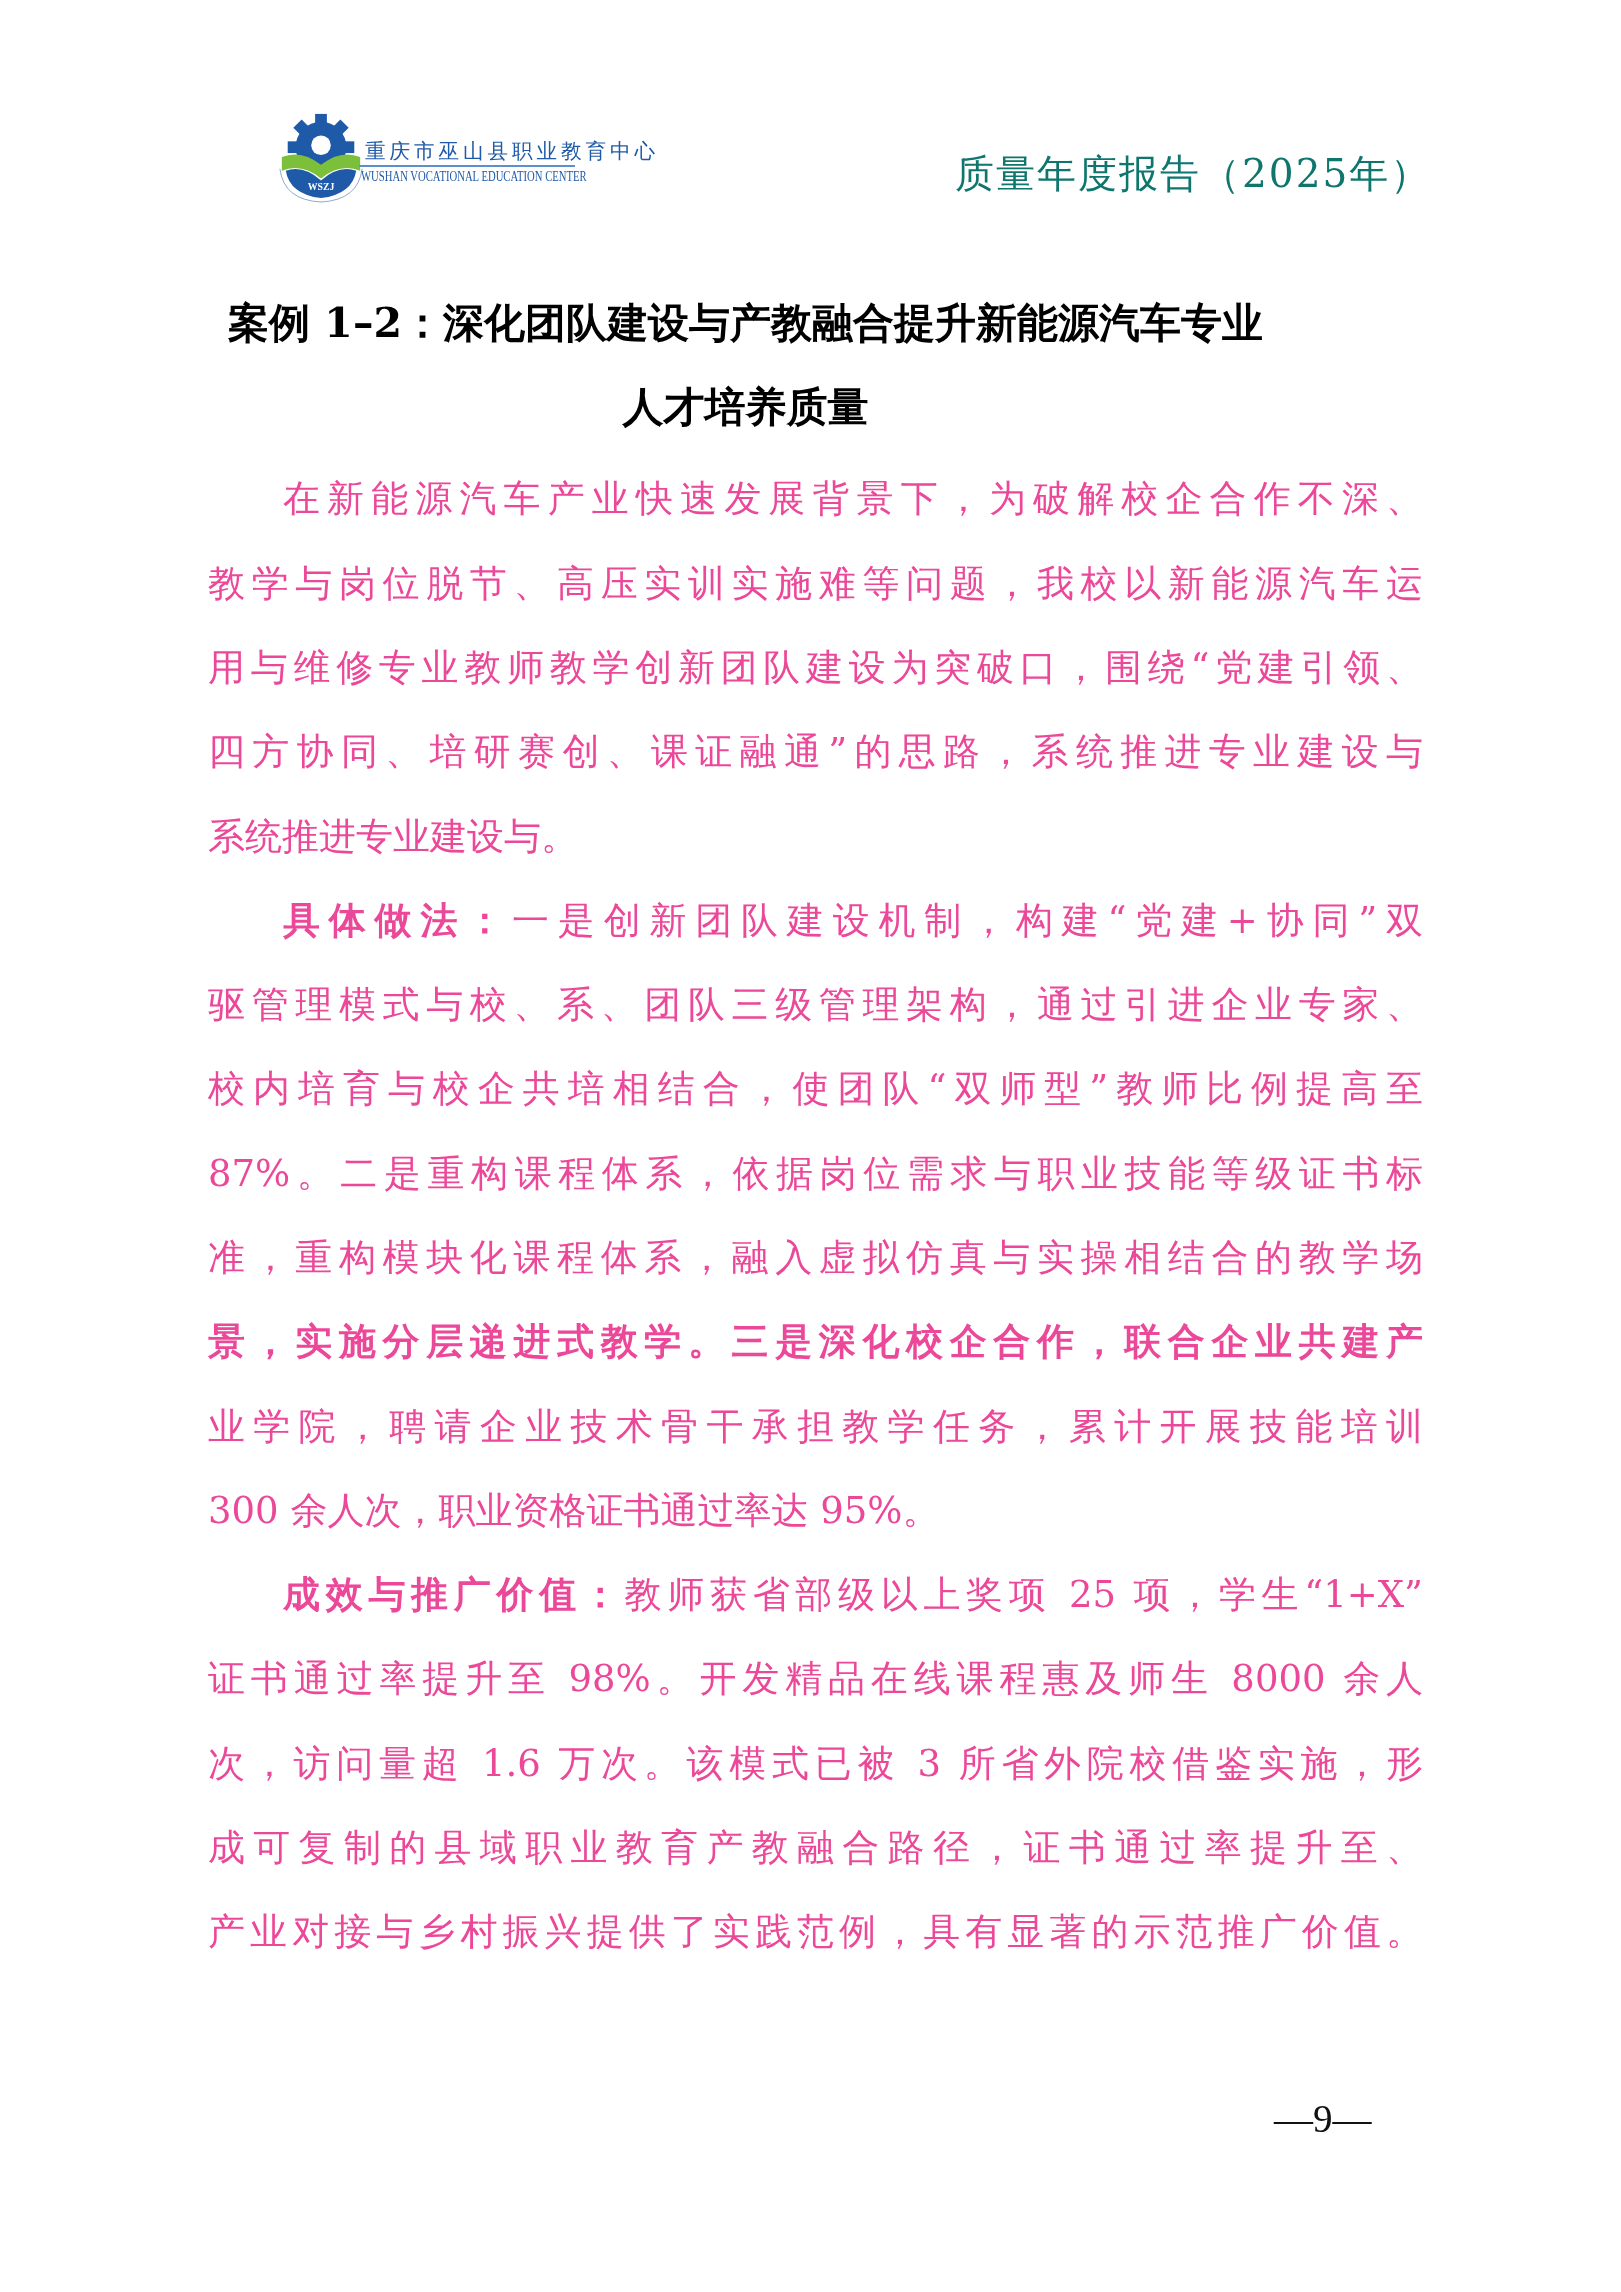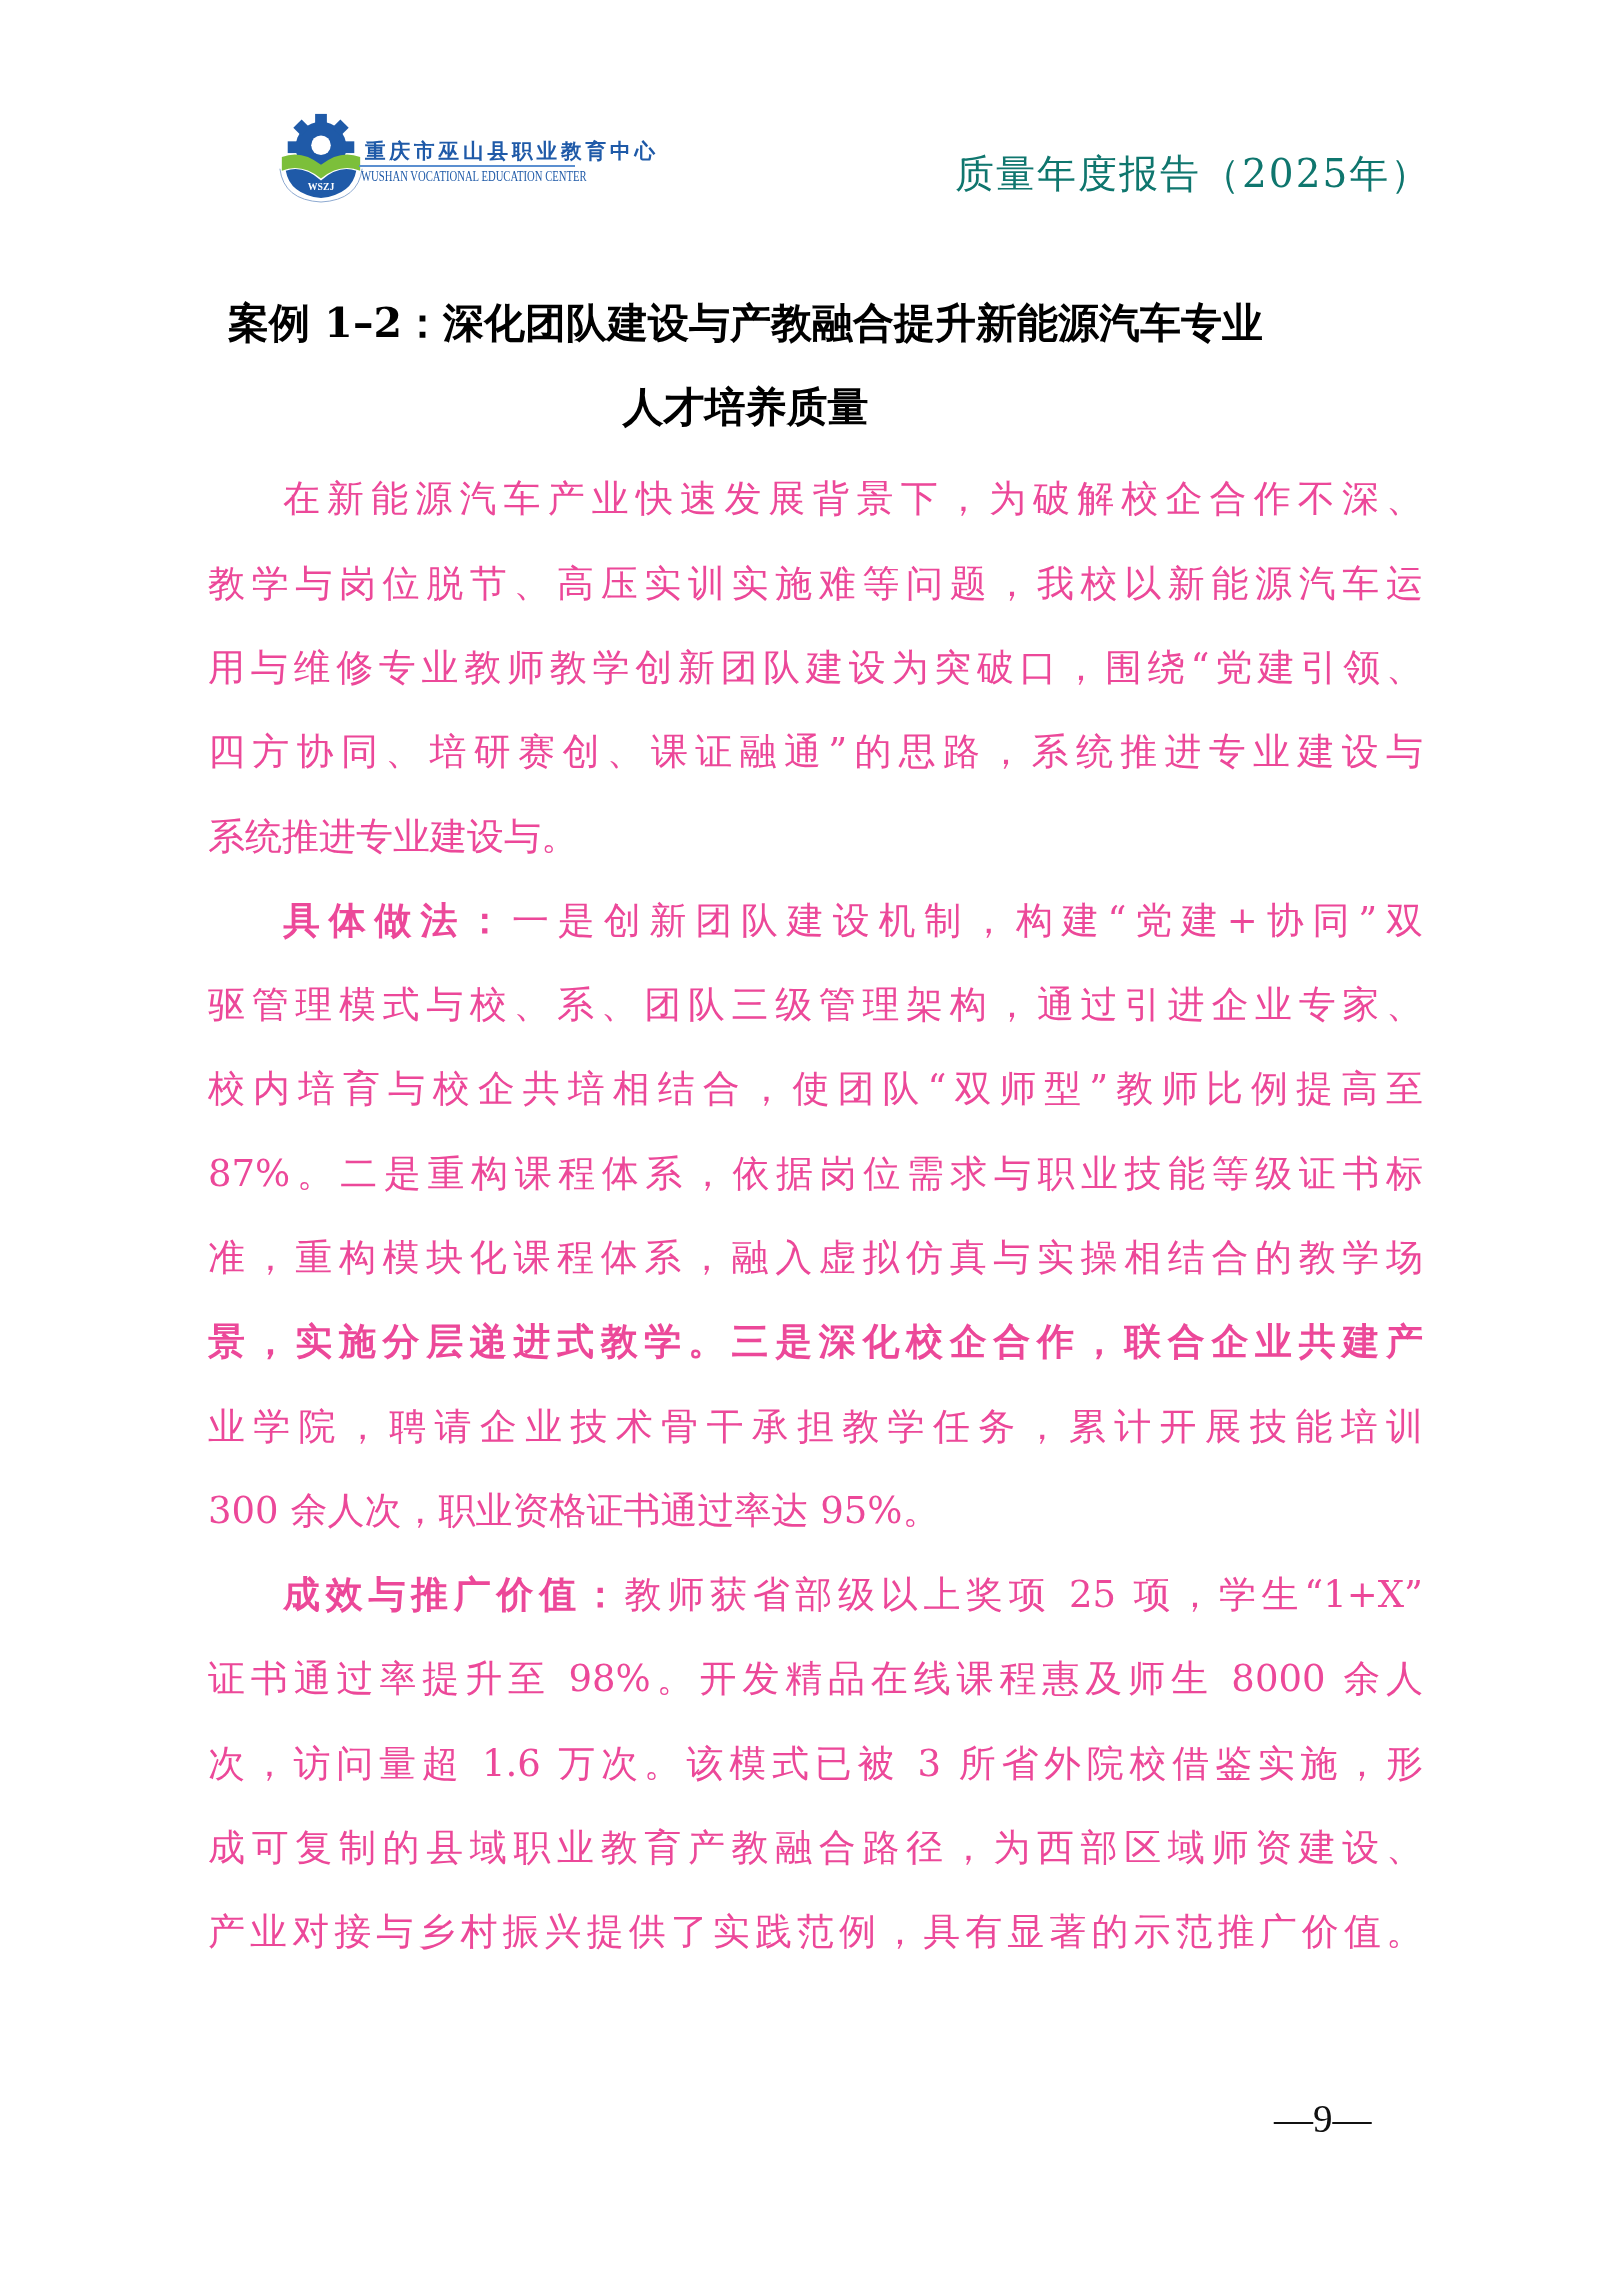--- a/index.html
+++ b/index.html
@@ -1,19 +1,19 @@
 <!DOCTYPE html>
 <html><head>
 <meta charset="utf-8">
 <style>
   html, body { margin: 0; padding: 0; background: #ffffff; }
   body { width: 1621px; height: 2293px; position: relative; overflow: hidden; font-family: "DejaVu Serif", "Liberation Serif", serif; color: #111; }
   .header { position: absolute; left: 0; top: 0; width: 1621px; height: 225px; }
   .logo { position: absolute; left: 272px; top: 110px; width: 98px; height: 93px; }
-  .logo-text-cn { position: absolute; left: 365px; top: 137px; font-family: "DejaVu Sans", sans-serif; font-size: 20.6px; font-weight: bold; color: #1f5aa8; letter-spacing: 3.9px; white-space: nowrap; }
+  .logo-text-cn { position: absolute; left: 365px; top: 137px; font-family: "DejaVu Sans", sans-serif; font-size: 20.6px; font-weight: normal; color: #1f5aa8; letter-spacing: 3.9px; white-space: nowrap; }
   .logo-rule { position: absolute; left: 359px; top: 165px; width: 216px; height: 2px; background: #5b8fd0; }
   .logo-text-en { position: absolute; left: 361px; top: 169px; font-family: "Liberation Serif", serif; font-size: 13.7px; color: #1f5aa8; white-space: nowrap; letter-spacing: 0px; transform: scaleX(0.78); transform-origin: left top; }
   .report-title { position: absolute; left: 955px; top: 147px; font-family: "DejaVu Serif", serif; font-size: 39px; color: #0f766e; white-space: nowrap; letter-spacing: 2px; }
   .case-title { position: absolute; left: 0; width: 1491px; text-align: center; font-family: "DejaVu Serif", serif; font-weight: bold; font-size: 41px; color: #000; white-space: nowrap; }
   .line { position: absolute; left: 208px; width: 1215px; font-size: 37px; line-height: 45px; white-space: nowrap; color: #ec4899; text-align: justify; text-align-last: justify; letter-spacing: 0px; }
   .line.last { text-align-last: left; }
   .line .b { font-family: "DejaVu Sans", sans-serif; font-weight: bold; }
   .indent { padding-left: 75px; width: 1140px; }
   .page-number { position: absolute; left: 1274px; top: 2096px; font-family: "Liberation Serif", serif; font-size: 39px; color: #111; white-space: nowrap; }
 </style>
@@ -61,17 +61,17 @@
 <div class="line" style="top:1066px;">校内培育与校企共培相结合，使团队“双师型”教师比例提高至</div>
 <div class="line" style="top:1151px;">87%。二是重构课程体系，依据岗位需求与职业技能等级证书标</div>
 <div class="line" style="top:1235px;">准，重构模块化课程体系，融入虚拟仿真与实操相结合的教学场</div>
 <div class="line" style="top:1319px;font-weight:bold;">景，实施分层递进式教学。三是深化校企合作，联合企业共建产</div>
 <div class="line" style="top:1404px;">业学院，聘请企业技术骨干承担教学任务，累计开展技能培训</div>
 <div class="line last" style="top:1488px;">300 余人次，职业资格证书通过率达 95%。</div>
 
 <div class="line indent" style="top:1572px;"><span class="b">成效与推广价值：</span><span>教师获省部级以上奖项 25 项，学生“1+X”</span></div>
 <div class="line" style="top:1656px;">证书通过率提升至 98%。开发精品在线课程惠及师生 8000 余人</div>
 <div class="line" style="top:1741px;">次，访问量超 1.6 万次。该模式已被 3 所省外院校借鉴实施，形</div>
-<div class="line" style="top:1825px;">成可复制的县域职业教育产教融合路径，为西部区域师资建设、</div>
+<div class="line" style="top:1825px;">成可复制的县域职业教育产教融合路径，证书通过率提升至、</div>
 <div class="line" style="top:1909px;">产业对接与乡村振兴提供了实践范例，具有显著的示范推广价值。</div>
 
 <div class="page-number">—9—</div>
 
 
 </body></html>

